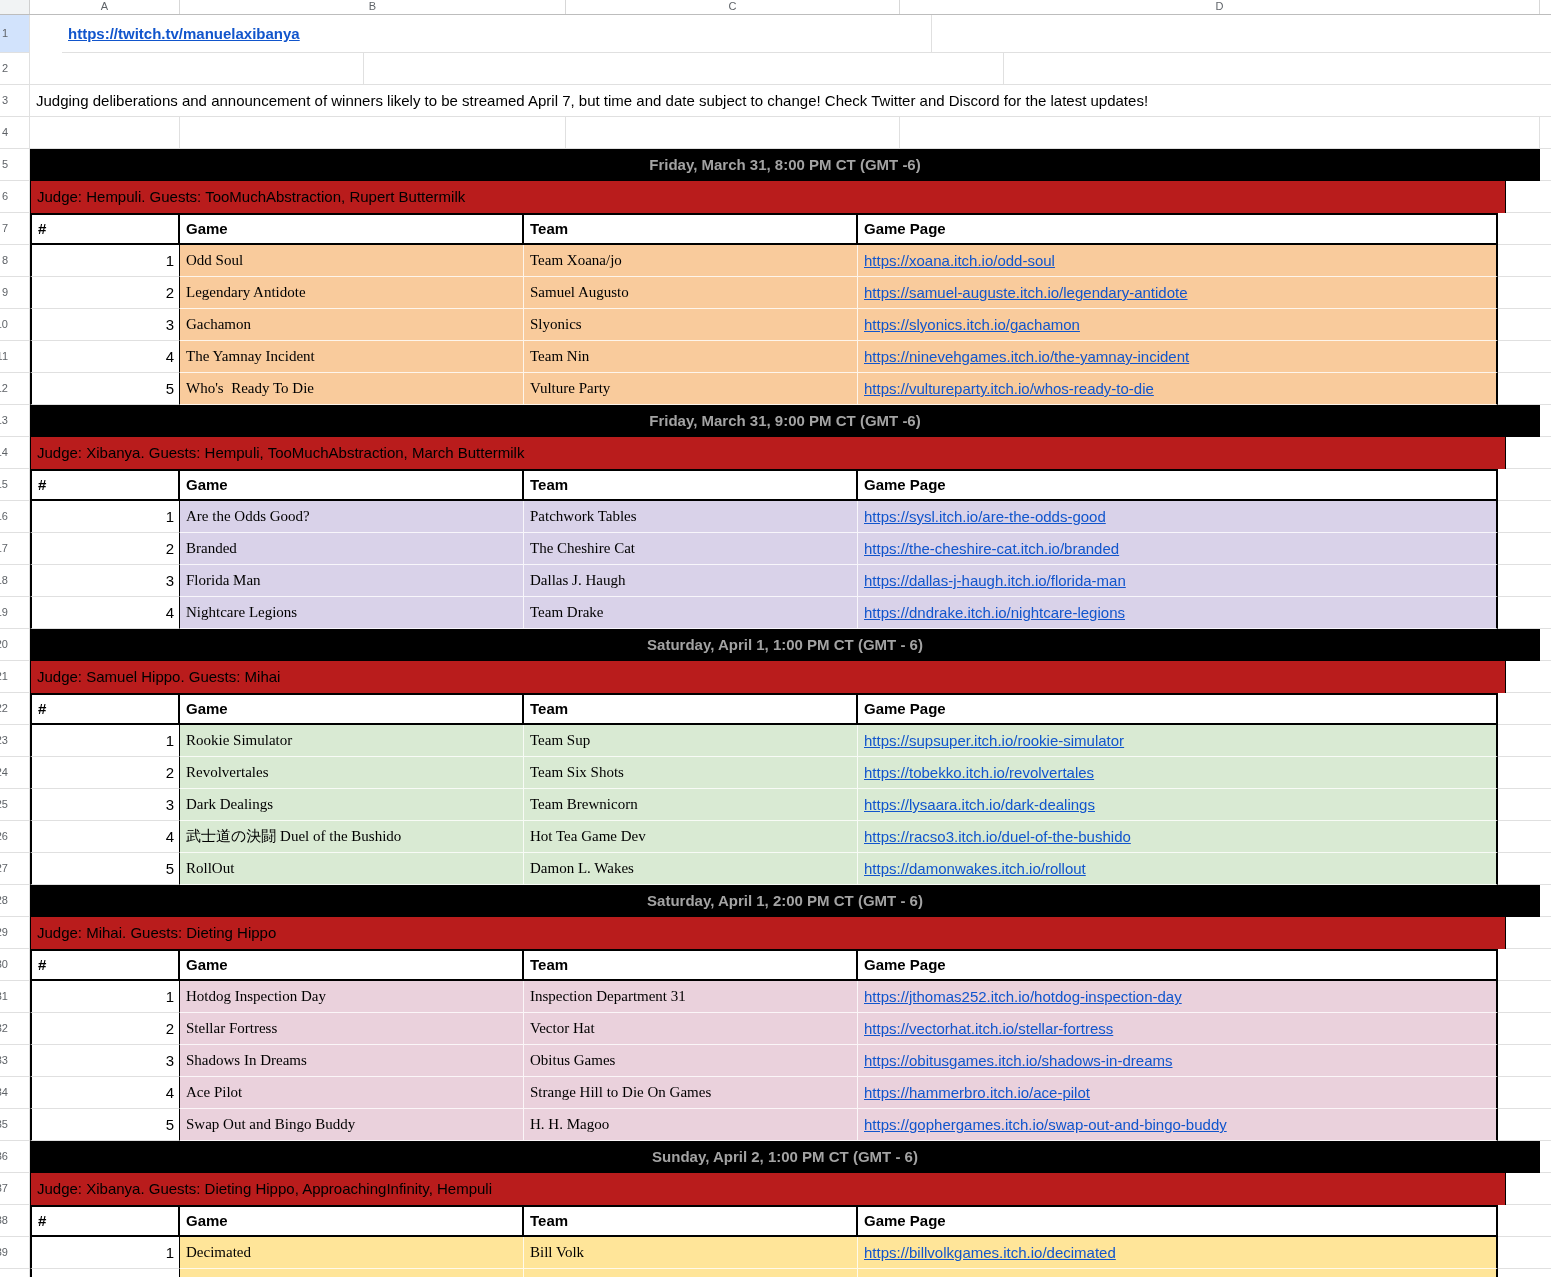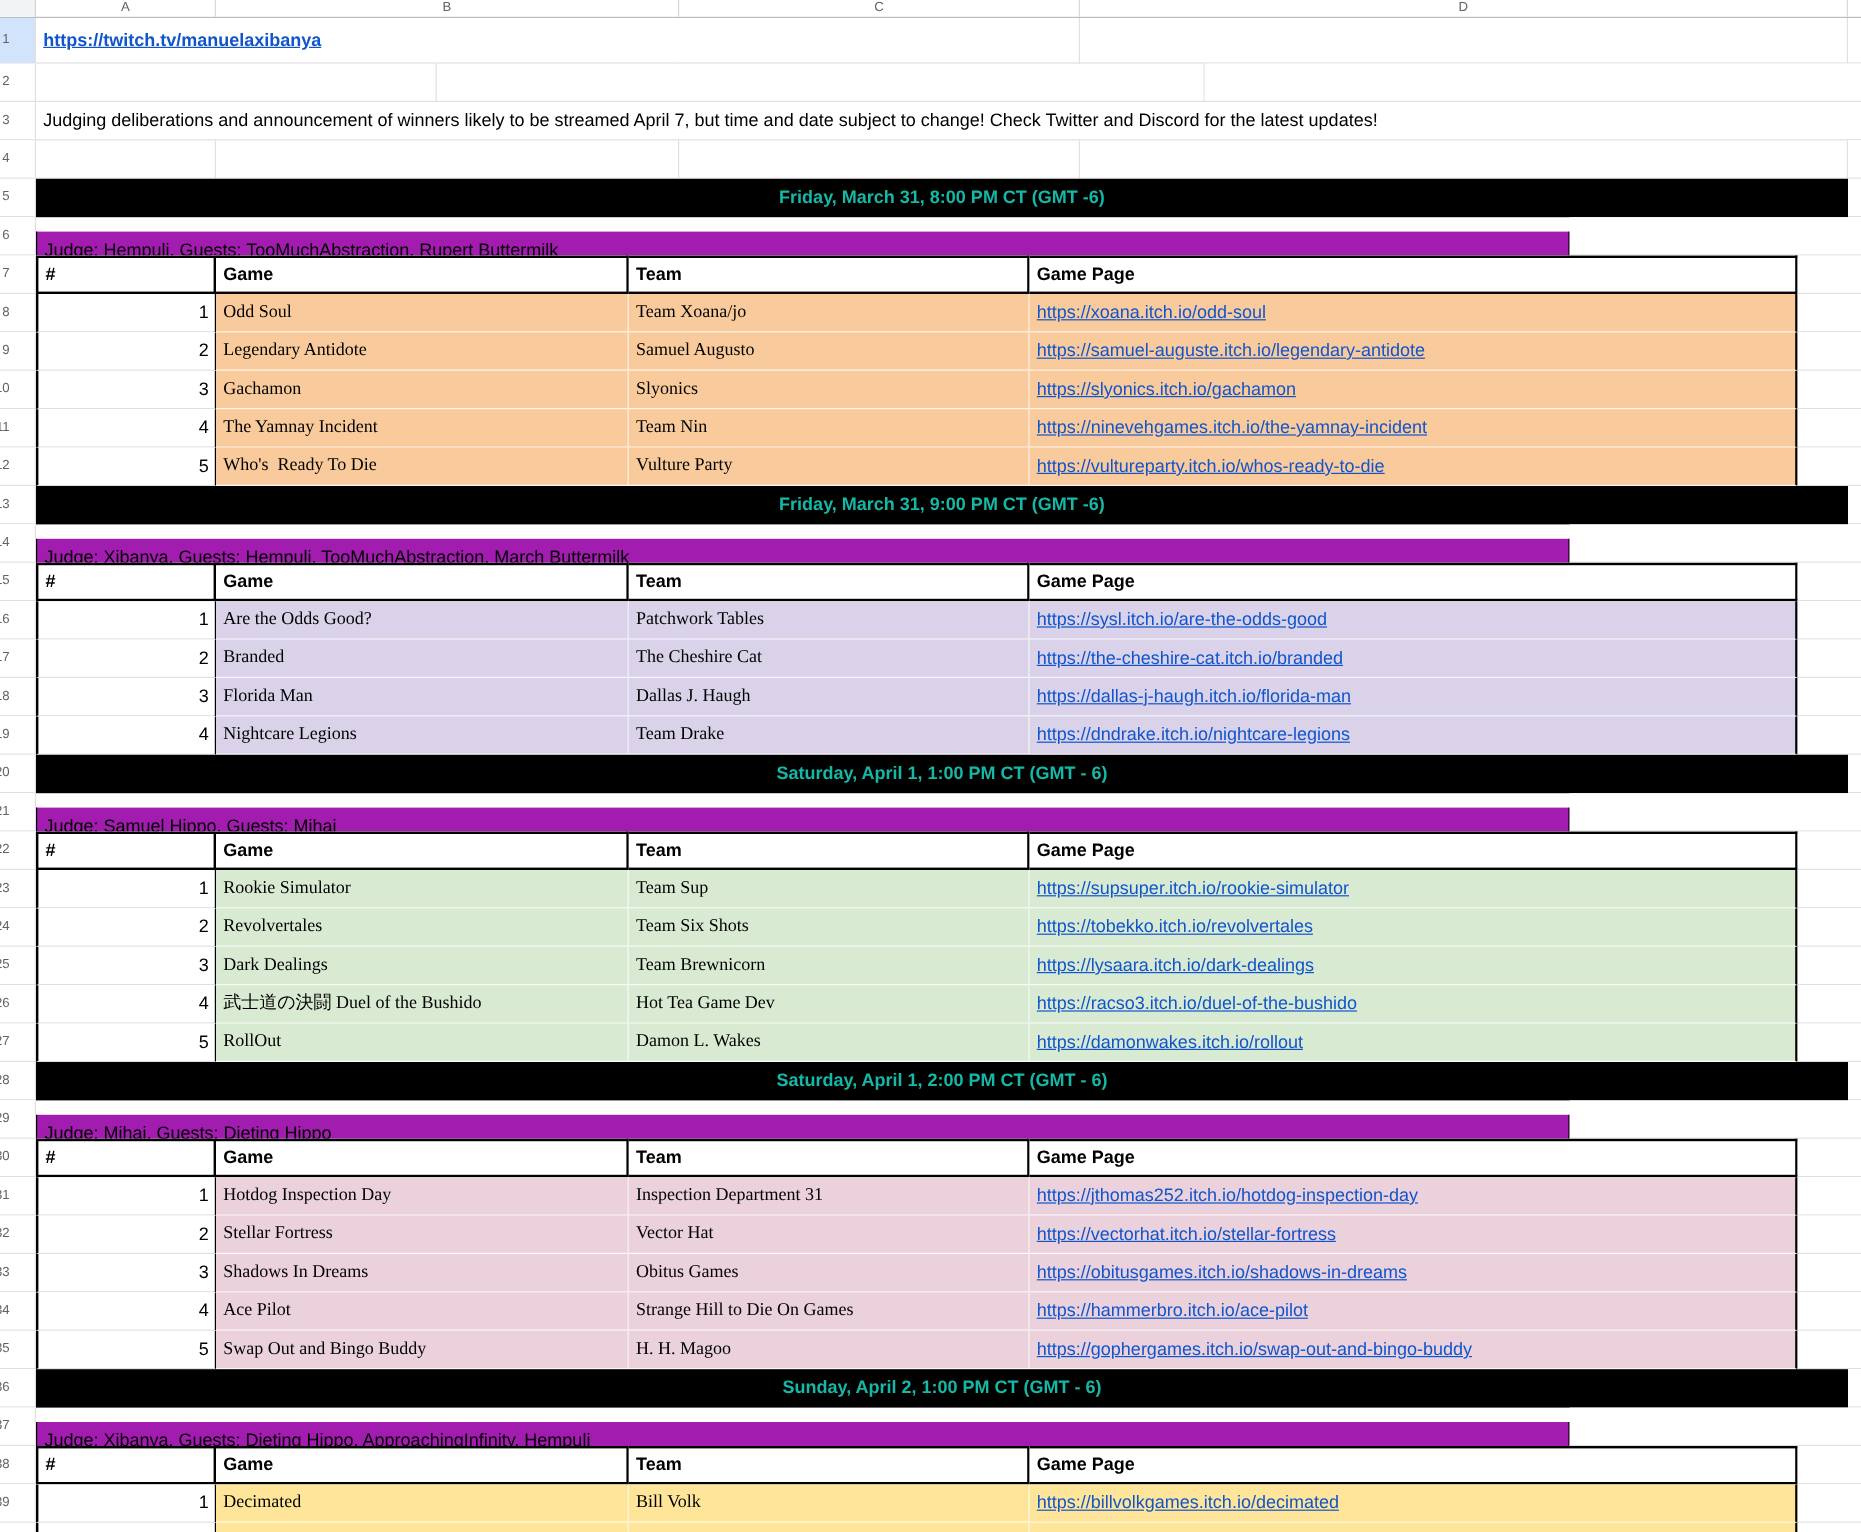--- a/index.html
+++ b/index.html
@@ -22,23 +22,23 @@
   .rownum{position:absolute;right:21px;top:0;font-size:11px;color:#5f6368;line-height:inherit;}
   .cell{flex:none;box-sizing:border-box;overflow:hidden;padding-left:6px;}
   .sliver{flex:1;padding:0;border-bottom:1px solid #e0e0e0;background:#fff;}
   
   .toprow .cell{border-bottom:1px solid #e0e0e0;}
   .gridr{border-right:1px solid #e0e0e0;}
   .ovis{overflow:visible;}
   a.lnk{color:#1155cc;text-decoration:underline;cursor:pointer;}
   a.toplnk{font-weight:bold;}
   
-  .bar{width:1510px;flex:none;background:#000;color:#14b8a6;font-weight:bold;text-align:center;
+  .bar{width:1510px;flex:none;background:#000;color:#a3a3a3;font-weight:bold;text-align:center;
        box-sizing:border-box;overflow:hidden;}
-  .judge{width:1278px;border-left:1px solid #000;border-right:1px solid #000;background:#a21caf;margin-top:12px;}
+  .judge{width:1476px;border-left:1px solid #000;border-right:1px solid #000;background:#b91c1c;}
   .hrow .hcell{font-weight:bold;line-height:27px;background:#fff;
        border-top:2px solid #000;border-bottom:2px solid #000;border-right:2px solid #000;}
   .hrow .hcell.first{border-left:2px solid #000;}
   .drow .numcell{width:150px;background:#fff;text-align:right;padding:0 5px 0 0;
        border-left:2px solid #000;border-right:1px solid #000;border-bottom:1px solid #e0e0e0;}
   .drow .fillcell{border-bottom:1px solid rgba(255,255,255,.8);}
   .drow .midcell{border-right:1px solid rgba(255,255,255,.8);font-family:Liberation Serif, serif;}
   .drow .linkcell{border-right:2px solid #000;}
   .w-a{width:150px}.w-b{width:344px}.w-c{width:334px}.w-d{width:640px}
 </style>
@@ -48,21 +48,21 @@
 <div class="sheet">
   <div class="colhead">
     <div class="corner"></div>
     <div class="ch ch-a">A</div>
     <div class="ch ch-b">B</div>
     <div class="ch ch-c">C</div>
     <div class="ch ch-d">D</div>
     <div class="ch ch-e"></div>
   </div>
   <div id="rows">
-      <div class="row toprow" style="height: 38px; line-height: 37px;"><div class="gutter sel"><span class="rownum">1</span></div><div class="cell ovis" style="width: 536px;"><a class="lnk toplnk">https://twitch.tv/manuelaxibanya</a></div><div class="cell gridr" style="width: 334px;"></div><div class="cell gridr" style="width: 640px;"></div><div class="cell sliver"></div></div>
+      <div class="row toprow" style="height: 38px; line-height: 37px;"><div class="gutter sel"><span class="rownum">1</span></div><div class="cell ovis" style="width: 536px; margin-left: 32px;"><a class="lnk toplnk">https://twitch.tv/manuelaxibanya</a></div><div class="cell gridr" style="width: 334px;"></div><div class="cell gridr" style="width: 640px;"></div><div class="cell sliver"></div></div>
       <div class="row toprow" style="height: 32px; line-height: 31px;"><div class="gutter"><span class="rownum">2</span></div><div class="cell gridr" style="width: 334px;"></div><div class="cell gridr" style="width: 640px;"></div><div class="cell sliver"></div></div>
       <div class="row toprow" style="height: 32px; line-height: 31px;"><div class="gutter"><span class="rownum">3</span></div><div class="cell ovis" style="width: 1510px;">Judging deliberations and announcement of winners likely to be streamed April 7, but time and date subject to change! Check Twitter and Discord for the latest updates!</div><div class="cell sliver"></div></div>
       <div class="row toprow" style="height: 32px; line-height: 31px;"><div class="gutter"><span class="rownum">4</span></div><div class="cell gridr" style="width: 150px;"></div><div class="cell gridr" style="width: 386px;"></div><div class="cell gridr" style="width: 334px;"></div><div class="cell gridr" style="width: 640px;"></div><div class="cell sliver"></div></div>
       <div class="row" style="height: 32px; line-height: 31px;"><div class="gutter"><span class="rownum">5</span></div><div class="bar">Friday, March 31, 8:00 PM CT (GMT -6)</div><div class="cell sliver"></div></div>
       <div class="row" style="height: 32px; line-height: 31px;"><div class="gutter"><span class="rownum">6</span></div><div class="cell judge">Judge: Hempuli. Guests: TooMuchAbstraction, Rupert Buttermilk</div><div class="cell sliver"></div></div>
       <div class="row hrow" style="height: 32px; line-height: 31px;"><div class="gutter"><span class="rownum">7</span></div><div class="cell hcell first w-a">#</div><div class="cell hcell w-b">Game</div><div class="cell hcell w-c">Team</div><div class="cell hcell w-d">Game Page</div><div class="cell sliver"></div></div>
       <div class="row drow" style="height: 32px; line-height: 31px;"><div class="gutter"><span class="rownum">8</span></div><div class="cell numcell">1</div><div class="cell fillcell midcell w-b" style="background: rgb(249, 203, 156);">Odd Soul</div><div class="cell fillcell midcell w-c" style="background: rgb(249, 203, 156);">Team Xoana/jo</div><div class="cell fillcell linkcell w-d" style="background: rgb(249, 203, 156);"><a class="lnk">https://xoana.itch.io/odd-soul</a></div><div class="cell sliver"></div></div>
       <div class="row drow" style="height: 32px; line-height: 31px;"><div class="gutter"><span class="rownum">9</span></div><div class="cell numcell">2</div><div class="cell fillcell midcell w-b" style="background: rgb(249, 203, 156);">Legendary Antidote</div><div class="cell fillcell midcell w-c" style="background: rgb(249, 203, 156);">Samuel Augusto</div><div class="cell fillcell linkcell w-d" style="background: rgb(249, 203, 156);"><a class="lnk">https://samuel-auguste.itch.io/legendary-antidote</a></div><div class="cell sliver"></div></div>
       <div class="row drow" style="height: 32px; line-height: 31px;"><div class="gutter"><span class="rownum">10</span></div><div class="cell numcell">3</div><div class="cell fillcell midcell w-b" style="background: rgb(249, 203, 156);">Gachamon</div><div class="cell fillcell midcell w-c" style="background: rgb(249, 203, 156);">Slyonics</div><div class="cell fillcell linkcell w-d" style="background: rgb(249, 203, 156);"><a class="lnk">https://slyonics.itch.io/gachamon</a></div><div class="cell sliver"></div></div>
       <div class="row drow" style="height: 32px; line-height: 31px;"><div class="gutter"><span class="rownum">11</span></div><div class="cell numcell">4</div><div class="cell fillcell midcell w-b" style="background: rgb(249, 203, 156);">The Yamnay Incident</div><div class="cell fillcell midcell w-c" style="background: rgb(249, 203, 156);">Team Nin</div><div class="cell fillcell linkcell w-d" style="background: rgb(249, 203, 156);"><a class="lnk">https://ninevehgames.itch.io/the-yamnay-incident</a></div><div class="cell sliver"></div></div>

